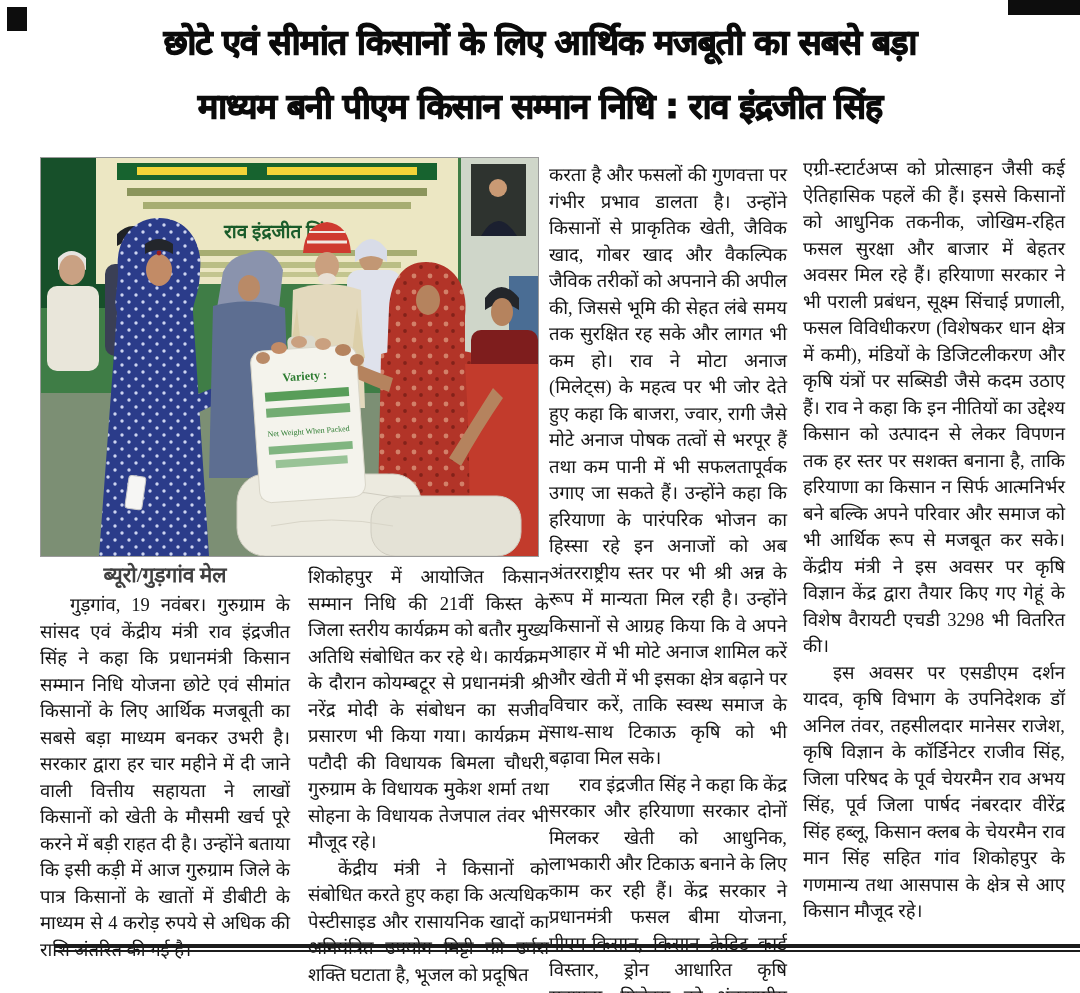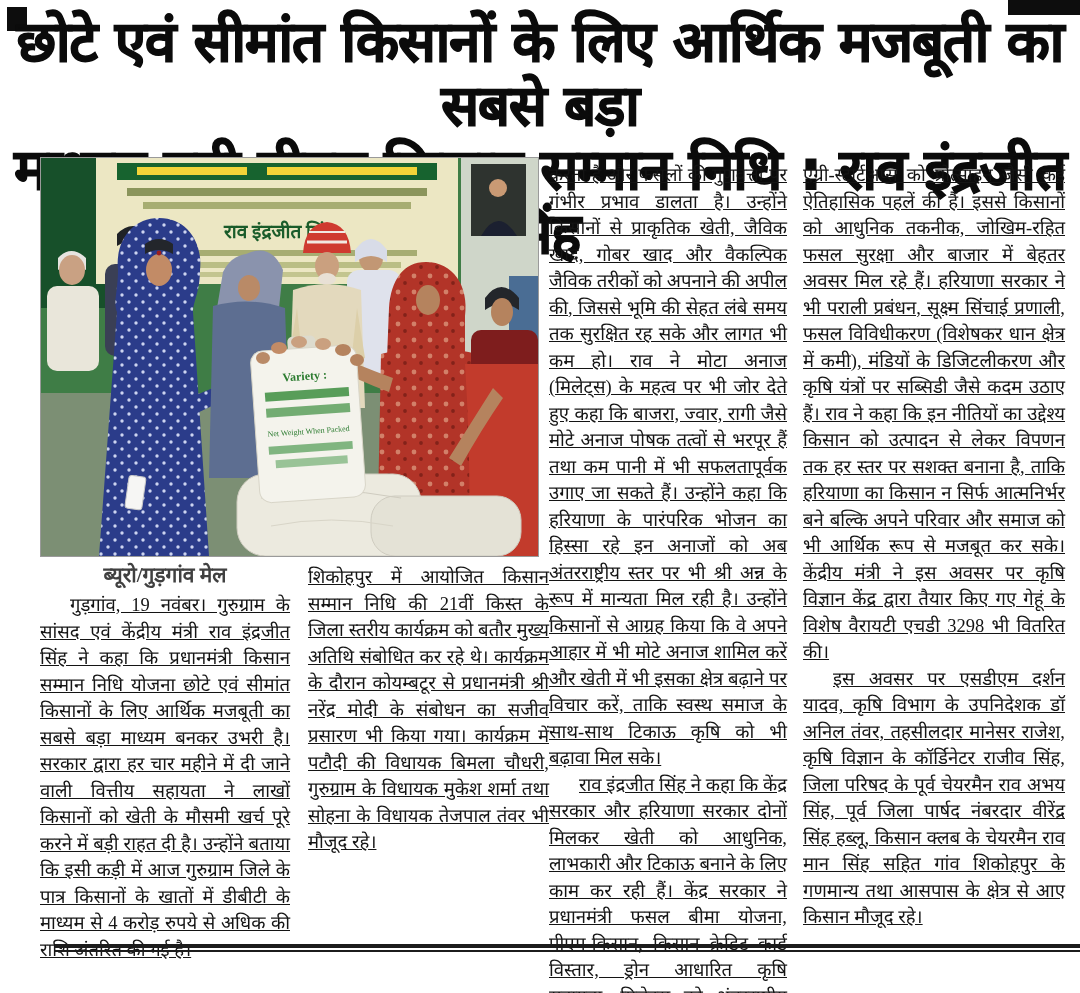--- a/index.html
+++ b/index.html
@@ -4,34 +4,34 @@
 <style>
   html,body{margin:0;padding:0;background:#ffffff;}
   #page{
     position:relative;width:1080px;height:993px;background:#ffffff;overflow:hidden;
     font-family:"Liberation Serif","DejaVu Serif",serif;color:#1a1a1a;
   }
   .corner-mark{position:absolute;background:#0d0d0d;}
   #headline{
     position:absolute;left:0;top:10px;width:1080px;text-align:center;
     font-family:"DejaVu Sans","Liberation Sans",sans-serif;
-    font-weight:900;color:#0b0b0b;font-size:56px;line-height:64px;
+    font-weight:900;color:#0b0b0b;font-size:34px;line-height:64px;
     letter-spacing:-1px;-webkit-text-stroke:1.2px #0b0b0b;
   }
   #photo-wrap{
     position:absolute;left:40px;top:157px;width:497px;height:398px;
     border:1px solid #9a9a9a;background:#7c8f74;
   }
   #photo-wrap svg{display:block;}
   #byline{
     position:absolute;left:40px;top:560px;width:250px;text-align:center;
     font-weight:bold;font-size:21px;color:#404040;
   }
   .col{position:absolute;font-size:18.5px;line-height:26.5px;text-align:justify;color:#141414;}
-  .col p{margin:0;text-decoration:underline;}
+  .col p{margin:0;}
   .para.indent{text-indent:30px;}
   .para.cont{text-indent:0;}
   #bottom-rule{position:absolute;left:55px;right:0;top:944px;height:8px;}
   #bottom-rule .thick{height:4px;background:#1c1c1c;}
   #bottom-rule .thin{height:1.5px;background:#1c1c1c;margin-top:2px;}
 </style>
 </head>
 <body>
 
 <div id="page">
@@ -163,28 +163,29 @@
   </div>
 
   <div id="byline">ब्यूरो/गुड़गांव मेल</div>
 
   <div class="col" style="left:40px;top:592px;width:250px;height:350px;">
     <p class="para indent">गुड़गांव, 19 नवंबर। गुरुग्राम के सांसद एवं केंद्रीय मंत्री राव इंद्रजीत सिंह ने कहा कि प्रधानमंत्री किसान सम्मान निधि योजना छोटे एवं सीमांत किसानों के लिए आर्थिक मजबूती का सबसे बड़ा माध्यम बनकर उभरी है। सरकार द्वारा हर चार महीने में दी जाने वाली वित्तीय सहायता ने लाखों किसानों को खेती के मौसमी खर्च पूरे करने में बड़ी राहत दी है। उन्होंने बताया कि इसी कड़ी में आज गुरुग्राम जिले के पात्र किसानों के खातों में डीबीटी के माध्यम से 4 करोड़ रुपये से अधिक की राशि अंतरित की गई है।</p>
   </div>
 
   <div class="col" style="left:308px;top:564px;width:241px;height:378px;">
     <p class="para cont">शिकोहपुर में आयोजित किसान सम्मान निधि की 21वीं किस्त के जिला स्तरीय कार्यक्रम को बतौर मुख्य अतिथि संबोधित कर रहे थे। कार्यक्रम के दौरान कोयम्बटूर से प्रधानमंत्री श्री नरेंद्र मोदी के संबोधन का सजीव प्रसारण भी किया गया। कार्यक्रम में पटौदी की विधायक बिमला चौधरी, गुरुग्राम के विधायक मुकेश शर्मा तथा सोहना के विधायक तेजपाल तंवर भी मौजूद रहे।</p>
+    <p class="para indent">केंद्रीय मंत्री ने किसानों को संबोधित करते हुए कहा कि अत्यधिक पेस्टीसाइड और रासायनिक खादों का अनियंत्रित उपयोग मिट्टी की उर्वरा शक्ति घटाता है, भूजल को प्रदूषित</p>
   </div>
 
   <div class="col" style="left:549px;top:162px;width:238px;height:780px;">
     <p class="para cont">करता है और फसलों की गुणवत्ता पर गंभीर प्रभाव डालता है। उन्होंने किसानों से प्राकृतिक खेती, जैविक खाद, गोबर खाद और वैकल्पिक जैविक तरीकों को अपनाने की अपील की, जिससे भूमि की सेहत लंबे समय तक सुरक्षित रह सके और लागत भी कम हो। राव ने मोटा अनाज (मिलेट्स) के महत्व पर भी जोर देते हुए कहा कि बाजरा, ज्वार, रागी जैसे मोटे अनाज पोषक तत्वों से भरपूर हैं तथा कम पानी में भी सफलतापूर्वक उगाए जा सकते हैं। उन्होंने कहा कि हरियाणा के पारंपरिक भोजन का हिस्सा रहे इन अनाजों को अब अंतरराष्ट्रीय स्तर पर भी श्री अन्न के रूप में मान्यता मिल रही है। उन्होंने किसानों से आग्रह किया कि वे अपने आहार में भी मोटे अनाज शामिल करें और खेती में भी इसका क्षेत्र बढ़ाने पर विचार करें, ताकि स्वस्थ समाज के साथ-साथ टिकाऊ कृषि को भी बढ़ावा मिल सके।</p>
     <p class="para indent">राव इंद्रजीत सिंह ने कहा कि केंद्र सरकार और हरियाणा सरकार दोनों मिलकर खेती को आधुनिक, लाभकारी और टिकाऊ बनाने के लिए काम कर रही हैं। केंद्र सरकार ने प्रधानमंत्री फसल बीमा योजना, पीएम-किसान, किसान क्रेडिट कार्ड विस्तार, ड्रोन आधारित कृषि सहायता, मिलेट्स को अंतरराष्ट्रीय स्तर पर बढ़ावा देने और</p>
   </div>
 
-  <div class="col" style="left:803px;top:162px;width:262px;height:780px;">
+  <div class="col" style="left:803px;top:156px;width:262px;height:780px;">
     <p class="para cont">एग्री-स्टार्टअप्स को प्रोत्साहन जैसी कई ऐतिहासिक पहलें की हैं। इससे किसानों को आधुनिक तकनीक, जोखिम-रहित फसल सुरक्षा और बाजार में बेहतर अवसर मिल रहे हैं। हरियाणा सरकार ने भी पराली प्रबंधन, सूक्ष्म सिंचाई प्रणाली, फसल विविधीकरण (विशेषकर धान क्षेत्र में कमी), मंडियों के डिजिटलीकरण और कृषि यंत्रों पर सब्सिडी जैसे कदम उठाए हैं। राव ने कहा कि इन नीतियों का उद्देश्य किसान को उत्पादन से लेकर विपणन तक हर स्तर पर सशक्त बनाना है, ताकि हरियाणा का किसान न सिर्फ आत्मनिर्भर बने बल्कि अपने परिवार और समाज को भी आर्थिक रूप से मजबूत कर सके। केंद्रीय मंत्री ने इस अवसर पर कृषि विज्ञान केंद्र द्वारा तैयार किए गए गेहूं के विशेष वैरायटी एचडी 3298 भी वितरित की।</p>
     <p class="para indent">इस अवसर पर एसडीएम दर्शन यादव, कृषि विभाग के उपनिदेशक डॉ अनिल तंवर, तहसीलदार मानेसर राजेश, कृषि विज्ञान के कॉर्डिनेटर राजीव सिंह, जिला परिषद के पूर्व चेयरमैन राव अभय सिंह, पूर्व जिला पार्षद नंबरदार वीरेंद्र सिंह हब्लू, किसान क्लब के चेयरमैन राव मान सिंह सहित गांव शिकोहपुर के गणमान्य तथा आसपास के क्षेत्र से आए किसान मौजूद रहे।</p>
   </div>
 
   <div id="bottom-rule">
     <div class="thick"></div>
     <div class="thin"></div>
   </div>
 
 </div>

